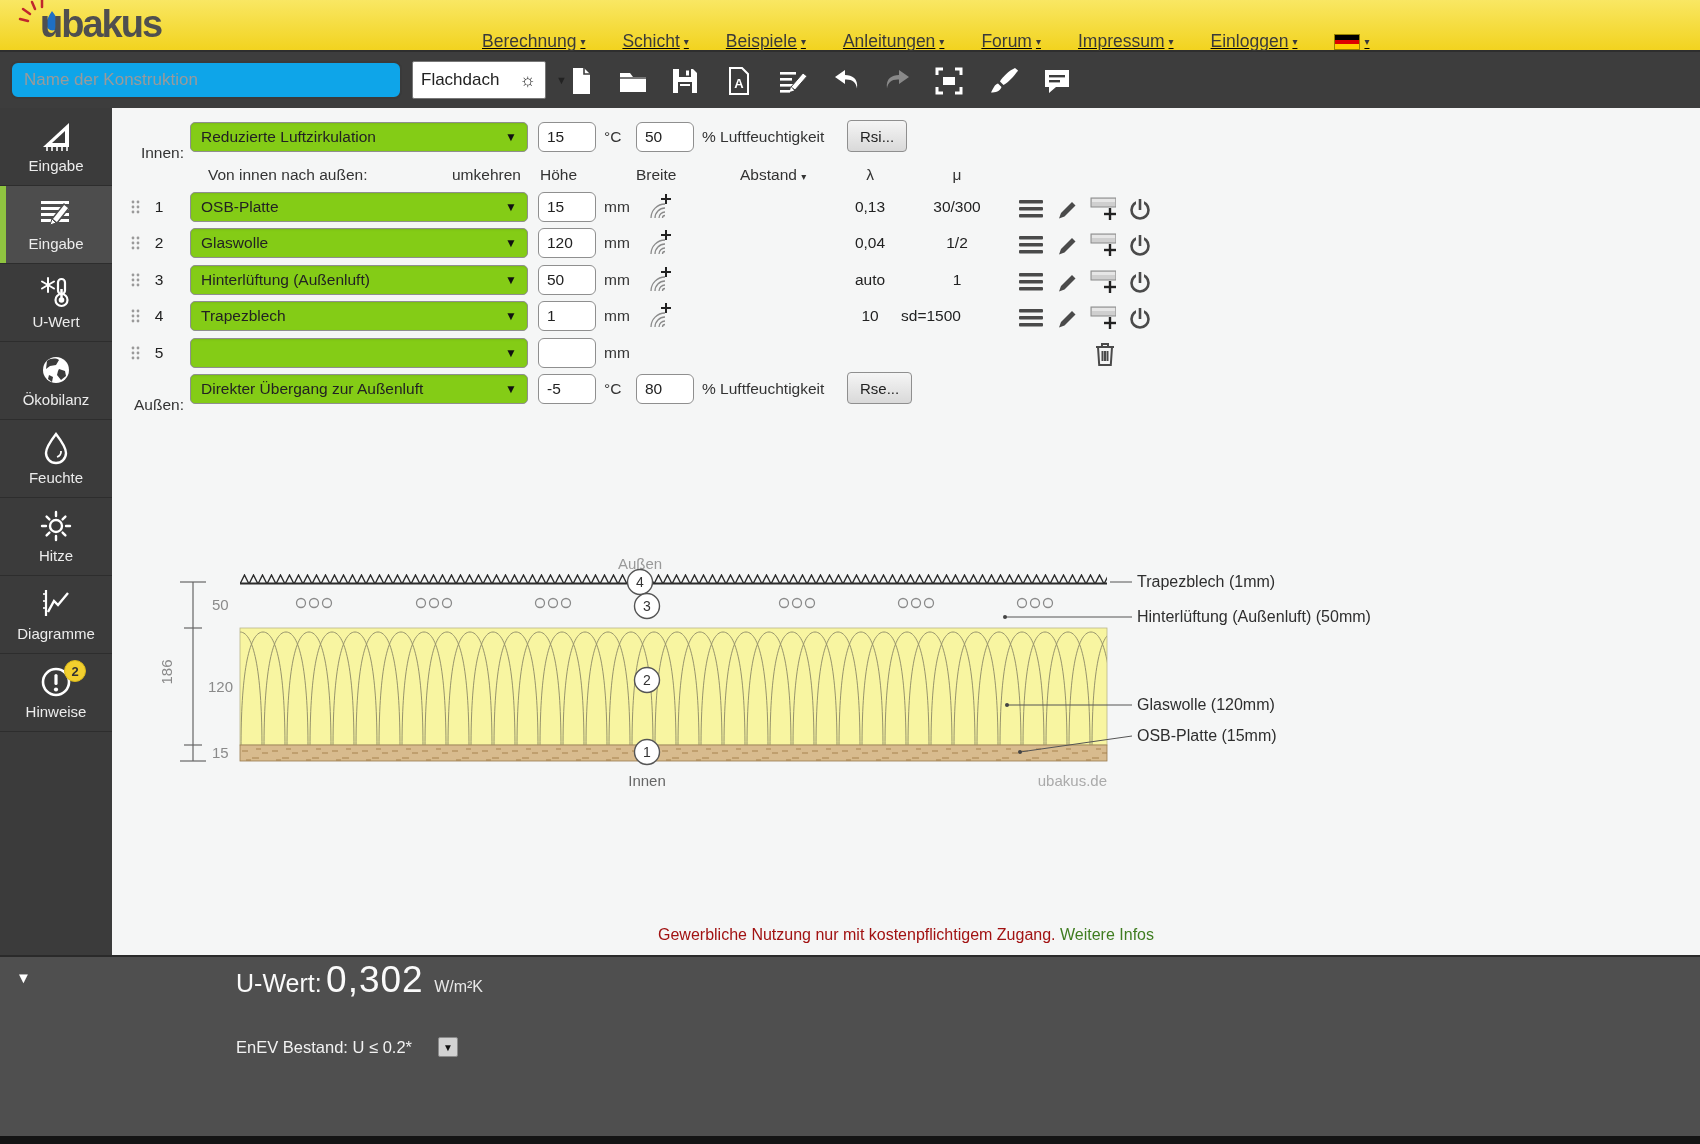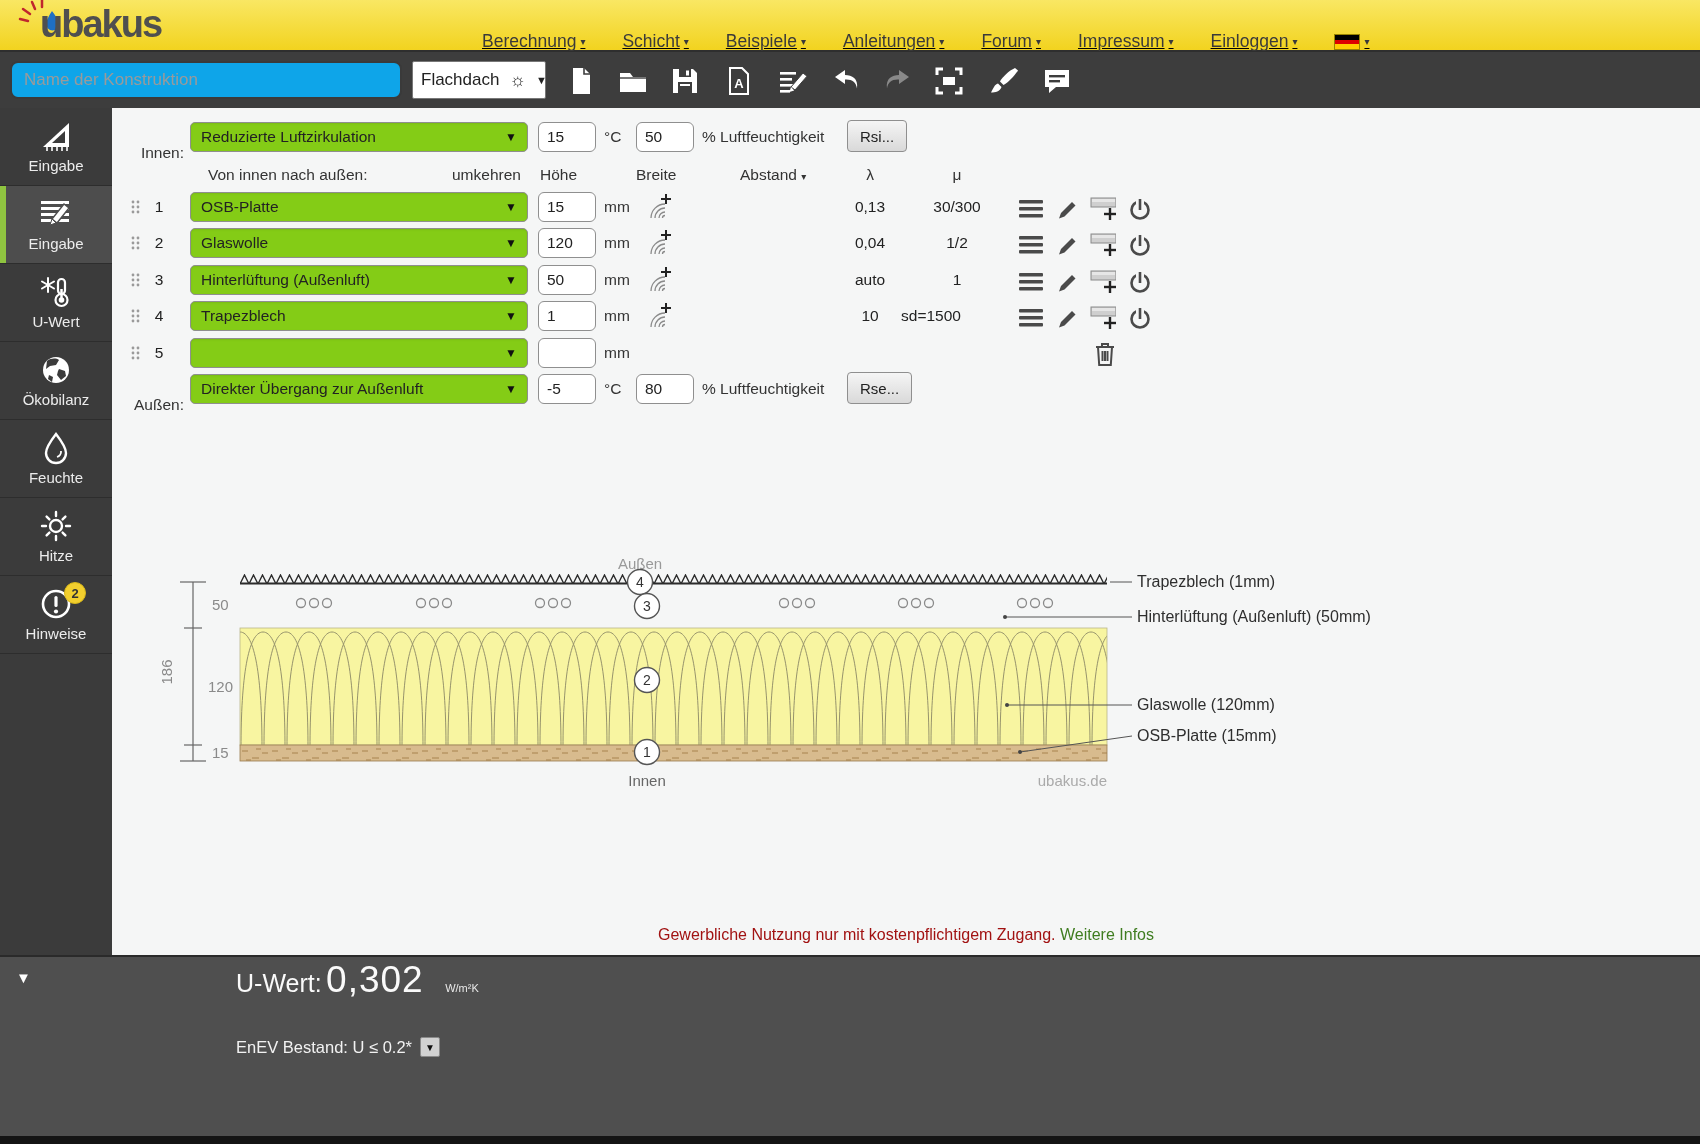--- a/index.html
+++ b/index.html
@@ -19,21 +19,21 @@
   .flag { display:inline-block; width:26px; height:16px; border:1px solid #9a8400; vertical-align:middle;
     background:linear-gradient(#000 0 33%, #dd0000 33% 66%, #ffce00 66% 100%); }
 
   
   .toolbar { position:absolute; left:0; top:52px; width:1700px; height:56px; background:#3d3d3d; z-index:5;}
   .name-input { position:absolute; left:10px; top:9px; width:392px; height:38px; border:2px solid #3a3a3a;
     border-radius:8px; background:#0ea5e9; font-size:17px; padding:0 12px; color:#333;
     font-family:"Liberation Sans",sans-serif; outline:none;}
   .name-input::placeholder { color:#9a9a9a; }
   .type-select { position:absolute; left:412px; top:9px; width:134px; height:38px; background:#fff;
-    border:1px solid #777; border-radius:2px; display:flex; align-items:center; padding:0 8px; gap:10px;
+    border:1px solid #777; border-radius:2px; display:flex; align-items:center; padding:0 8px; gap:20px;
     font-size:17px; color:#222; cursor:pointer;}
   .type-select .sun { font-size:18px; }
   .type-select .car { font-size:11px; margin-left:auto; }
   .tbtn { position:absolute; top:10px; width:38px; height:38px; display:flex; align-items:center;
     justify-content:center; cursor:pointer; }
 
   
   .sidebar { position:absolute; left:0; top:108px; width:112px; height:847px; background:#3b3b3b; z-index:4;}
   .side-item { position:relative; width:112px; height:78px; display:flex; flex-direction:column;
     align-items:center; justify-content:center; gap:4px; border-bottom:1px solid #2d2d2d; cursor:pointer;}
@@ -69,22 +69,22 @@
   .notice .red { color:#a11212; }
   .notice .green { color:#3f7d20; cursor:pointer; }
 
   
   .panel { position:absolute; left:0; top:955px; width:1700px; height:189px; background:#4f4f4f;
     border-top:2px solid #2a2a2a; z-index:6;}
   .collapse { position:absolute; left:16px; top:12px; color:#fff; font-size:15px; cursor:pointer; }
   .uline { position:absolute; left:236px; top:2px; color:#fafafa; white-space:nowrap; }
   .uline .l1 { font-size:25px; }
   .uline .l2 { font-size:37px; letter-spacing:1px;}
-  .uline .l3 { font-size:11px; color:#e8e8e8; margin-left:17px;}
-  .enev { position:absolute; left:236px; top:80px; display:flex; align-items:center; gap:8px;
+  .uline .l3 { font-size:16px; color:#e8e8e8; margin-left:6px;}
+  .enev { position:absolute; left:236px; top:80px; display:flex; align-items:center; gap:26px;
     color:#f2f2f2; font-size:16.5px; }
   .dd-box { width:20px; height:20px; background:#d2d2d2; border:1px solid #8a8a8a; border-radius:2px;
     display:flex; align-items:center; justify-content:center; font-size:10px; color:#111; cursor:pointer;}
   .blackstrip { position:absolute; left:0; top:1136px; width:1700px; height:8px; background:#141414; z-index:7;}
 
   svg text { font-family:"Liberation Sans",sans-serif; }
 </style>
 </head>
 <body>
 
@@ -259,20 +259,32 @@
           <line x1="17" y1="27" x2="17" y2="31"></line>
         <line x1="3" y1="17" x2="7" y2="17"></line>
           <line x1="27" y1="17" x2="31" y2="17"></line>
         <line x1="7.6" y1="7.6" x2="10.4" y2="10.4"></line>
           <line x1="23.6" y1="23.6" x2="26.4" y2="26.4"></line>
         <line x1="7.6" y1="26.4" x2="10.4" y2="23.6"></line>
           <line x1="23.6" y1="10.4" x2="26.4" y2="7.6"></line>
         </g>
       </svg>
     <span class="lbl">Hitze</span>
+  </div>
+  <div class="side-item">
+    <svg width="34" height="34">
+      <path d="M7,3 V29" stroke="#fff" stroke-width="2.2"></path>
+      <g stroke="#fff" stroke-width="1.6">
+          <line x1="4" y1="7" x2="7" y2="7"></line>
+          <line x1="4" y1="14" x2="7" y2="14"></line>
+          <line x1="4" y1="21" x2="7" y2="21"></line>
+        </g>
+      <path d="M9,25 L15,14 L19,18 L29,6" fill="none" stroke="#fff" stroke-width="2.4"></path>
+      </svg>
+    <span class="lbl">Diagramme</span>
   </div>
   <div class="side-item">
     <svg width="34" height="34">
       <circle cx="17" cy="17" r="13" fill="none" stroke="#fff" stroke-width="2.6"></circle>
       <rect x="15.4" y="9" width="3.2" height="11" rx="1.6" fill="#fff"></rect>
         <circle cx="17" cy="24.5" r="2.1" fill="#fff"></circle>
       </svg>
     <span class="badge">2</span>
     <span class="lbl">Hinweise</span>
   </div>

